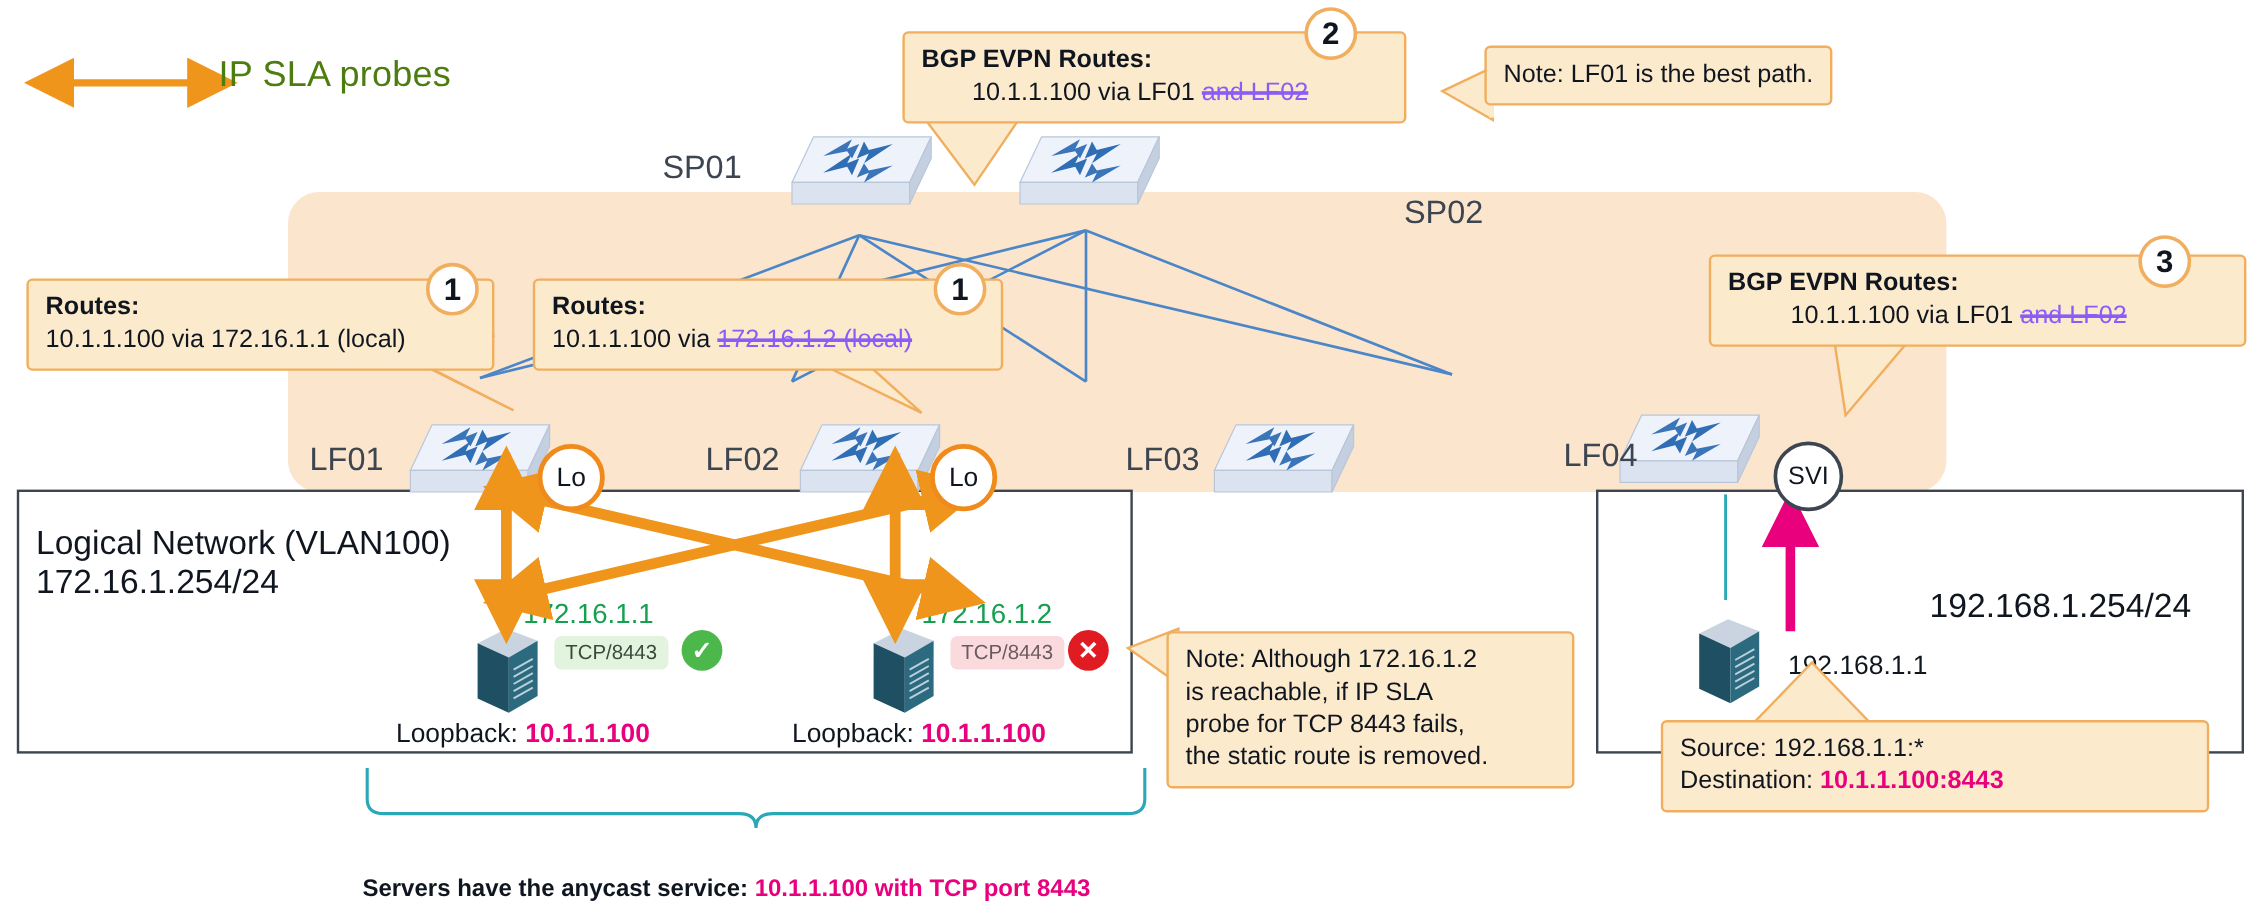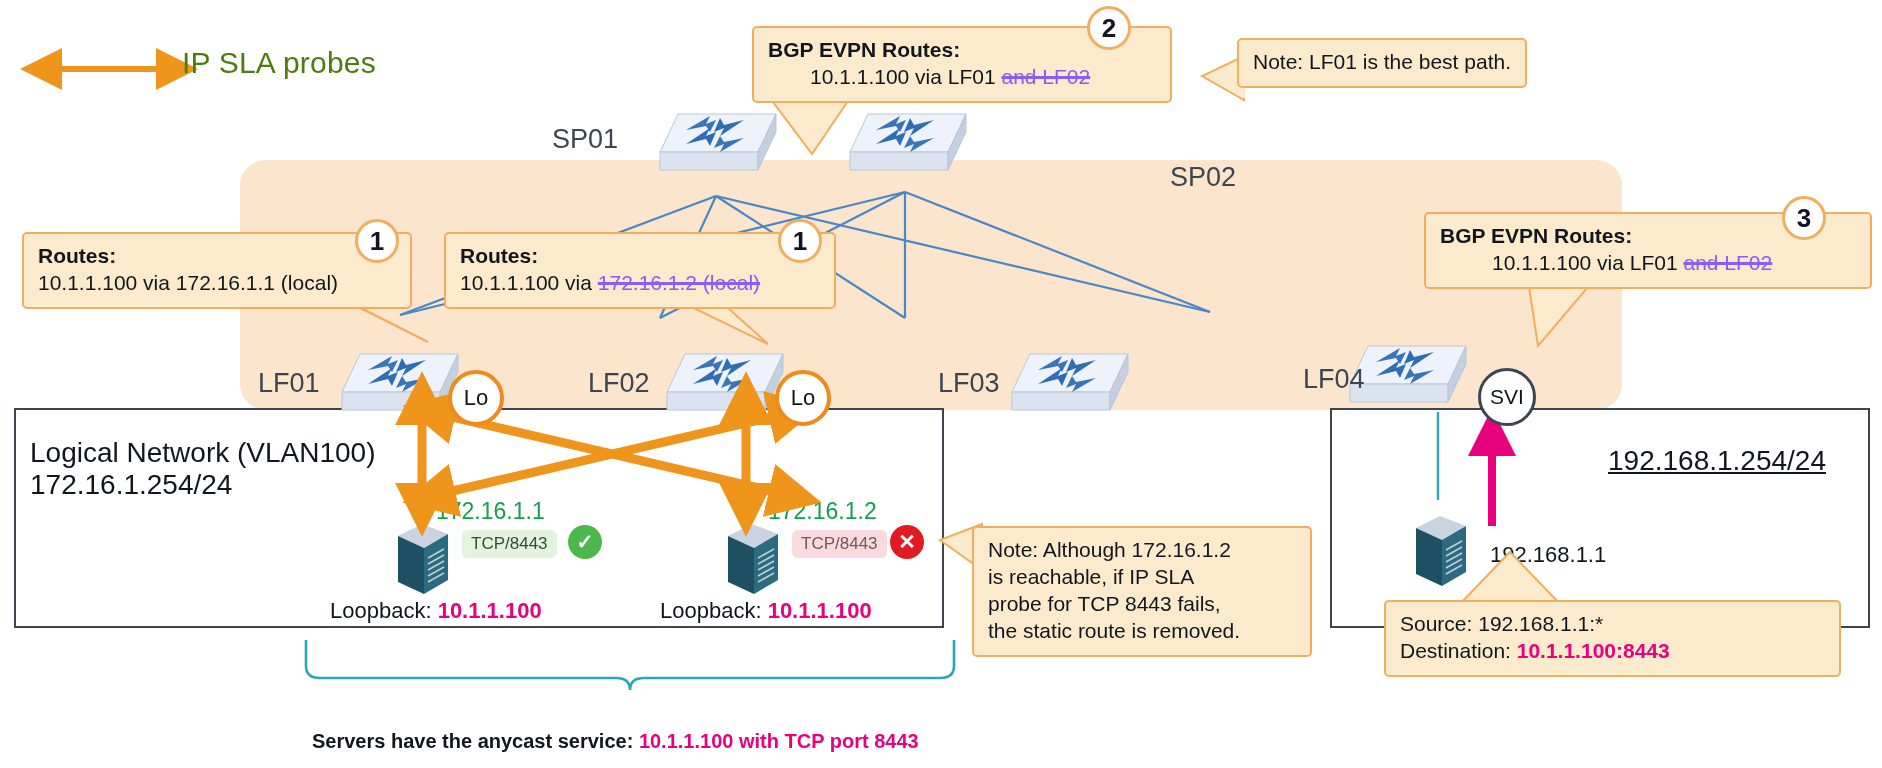--- a/index.html
+++ b/index.html
@@ -265,21 +265,21 @@
     </g>
   </svg>
   <div class="dev-label" style="left:1278px;top:364px;margin-left:25px;">LF04</div>
   <div class="circle-tag circle-svi" style="left:1478px;top:368px;">SVI</div>
 
   <div class="lognet" style="left:14px;top:408px;width:930px;height:220px;"></div>
   <div class="lognet-label" style="left:30px;top:434px;">Logical Network (VLAN100)</div>
   <div class="lognet-label" style="left:30px;top:466px;">172.16.1.254/24</div>
 
   <div class="lognet" style="left:1330px;top:408px;width:540px;height:220px;"></div>
-  <div class="lognet-label" style="left:1608px;top:442px;text-decoration:underline;">192.168.1.254/24</div>
+  <div class="lognet-label" style="left:1608px;top:486px;">192.168.1.254/24</div>
 
   <svg class="link-svg" style="left:0;top:0;" width="1882" height="768">
     <g stroke="#2aa8b8" stroke-width="2.4">
       <line x1="420" y1="418" x2="420" y2="508"></line>
       <line x1="748" y1="418" x2="748" y2="508"></line>
       <line x1="1438" y1="412" x2="1438" y2="500"></line>
     </g>
   </svg>
 
   <svg class="probe-svg" style="left:380px;top:400px;" width="460" height="140" viewBox="0 0 460 140">
@@ -424,15 +424,15 @@
     <line x1="10" y1="57" x2="106" y2="57" stroke="#fceacd" stroke-width="5"></line>
   </svg>
   <div class="callout" style="left:1384px;top:600px;width:457px;">
     <span class="ln">Source: 192.168.1.1:*</span>
     <span class="ln"><span>Destination: </span><span class="pink">10.1.1.100:8443</span></span>
   </div>
 
   <svg class="abs" style="left:300px;top:638px;z-index:20;" width="660" height="60" viewBox="0 0 660 60">
     <path d="M6,2 L6,28 Q6,40 20,40 L316,40 Q330,40 330,52 Q330,40 344,40 L640,40 Q654,40 654,28 L654,2" fill="none" stroke="#2aa8b8" stroke-width="2.6"></path>
   </svg>
-  <div class="bottom-caption" style="left:312px;top:730px;"><span>Servers have the anycast service: </span><span class="pink">10.1.1.100 with TCP port 8443</span></div>
+  <div class="bottom-caption" style="left:302px;top:730px;"><span>Servers have the anycast service: </span><span class="pink">10.1.1.100 with TCP port 8443</span></div>
 
 </div>
 
 </body></html>

